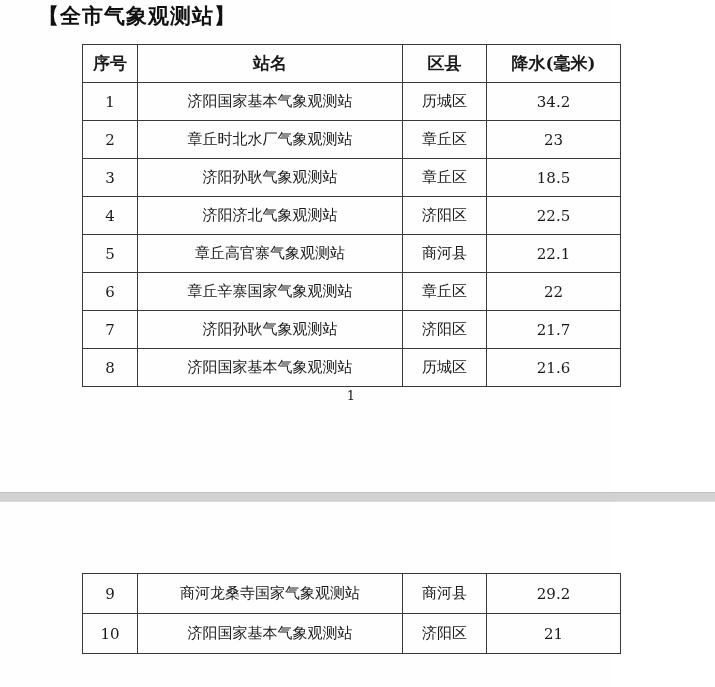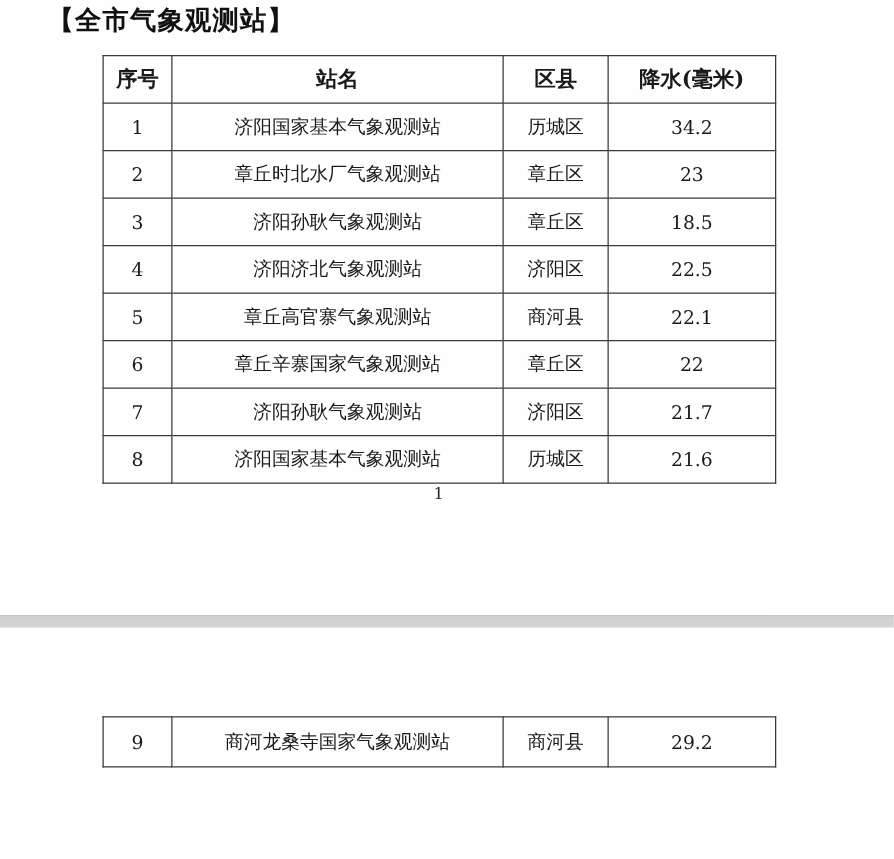--- a/index.html
+++ b/index.html
@@ -139,17 +139,23 @@
           <col class="col-district">
           <col class="col-precip">
       </colgroup>
       <tbody>
         <tr>
           <td>9</td>
           <td>商河龙桑寺国家气象观测站</td>
           <td>商河县</td>
           <td>29.2</td>
         </tr>
+        <tr>
+          <td>10</td>
+          <td>济阳国家基本气象观测站</td>
+          <td>济阳区</td>
+          <td>21</td>
+        </tr>
       </tbody>
     </table>
   </section>
 
 </div>
 
 </body></html>

